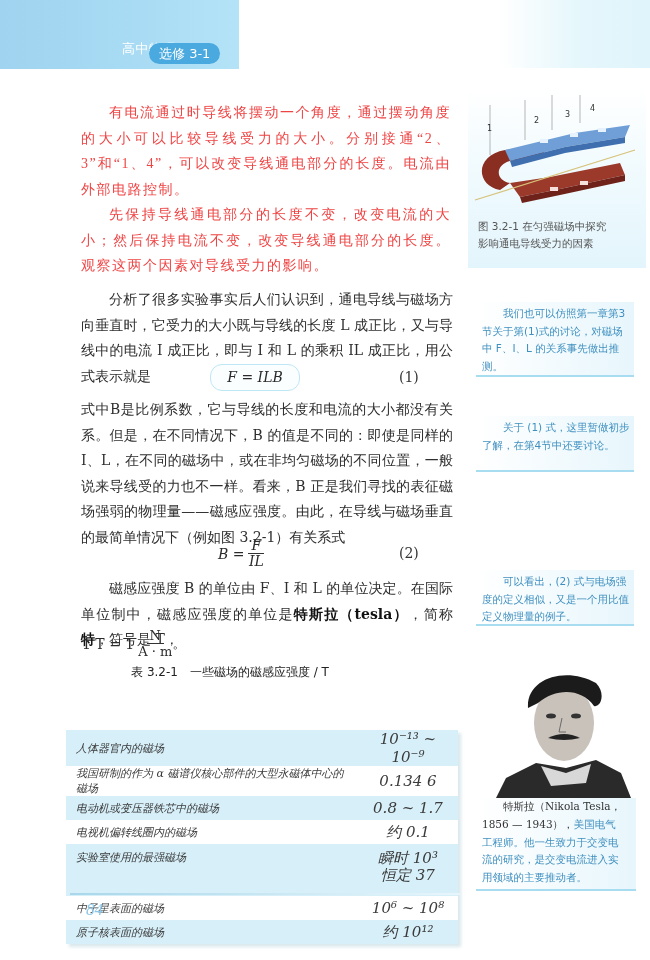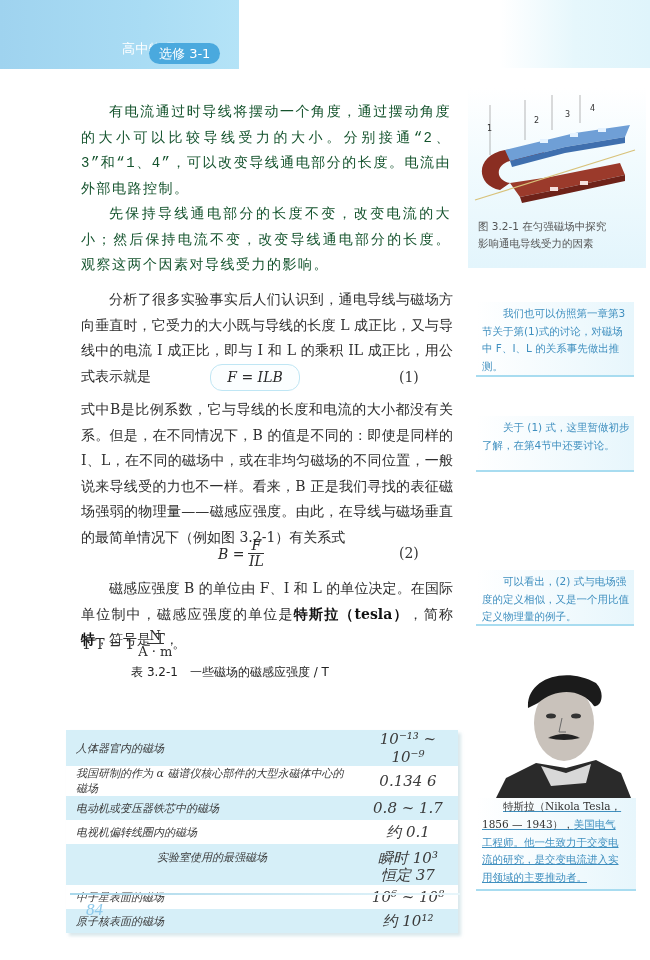--- a/index.html
+++ b/index.html
@@ -30,21 +30,21 @@
       font-family: "DejaVu Sans", sans-serif; font-size: 13px; color: #ffffff;
       line-height: 21px;
       margin-top: 6px;
     }
 
     .body-text {
       position: absolute; font-size: 14px; line-height: 25.5px; color: #2e2e2e;
       text-align: justify;
     }
     .indent { text-indent: 2em; }
-    .kai { font-family: Liberation Mono, monospace; letter-spacing: 1.5px; color: #14532d; }
+    .kai { font-family: Liberation Serif, serif; letter-spacing: 1.5px; color: #ef4444; }
 
     .experiment-text { left: 81px; top: 100px; width: 370px; }
 
     .fig-box {
       position: absolute; left: 468px; top: 88px; width: 178px; height: 180px;
       background: linear-gradient(180deg, #ffffff 0%, #f2fbfe 40%, #e3f5fc 100%);
     }
     .fig-caption {
       position: absolute; left: 478px; top: 218px; width: 160px;
       font-family: "DejaVu Sans", sans-serif; font-size: 10.5px; line-height: 17px; color: #555;
@@ -88,39 +88,39 @@
     .mag-table {
       position: absolute; left: 66px; top: 730px; width: 392px;
       border-collapse: collapse; font-size: 11px; color: #3b3b3b;
       box-shadow: 3px 3px 3px rgba(150,190,200,0.35);
       font-style: italic;
     }
     .mag-table td { padding: 0 10px; height: 24px; vertical-align: middle; }
     .mag-table tr:nth-child(odd) { background: #d6eff8; }
     .mag-table tr:nth-child(even) { background: #ffffff; }
     .mag-table td.val { text-align: center; width: 100px; font-size: 15px; }
-    .mag-table tr.tall td { height: 41px; vertical-align: top; padding-top: 6px; text-align: center; }
+    .mag-table tr.tall td { height: 52px; vertical-align: top; padding-top: 6px; }
     .mag-table tr.tall td.val { line-height: 17px; }
 
     .note {
       position: absolute; left: 476px; width: 158px;
       font-family: "DejaVu Sans", sans-serif; font-size: 10.5px; line-height: 17.5px; color: #3f8fbf;
       background: linear-gradient(90deg, #ffffff 0%, #e7f6fc 100%);
       border-bottom: 2px solid #a8dcf0; padding: 3px 4px 3px 6px;
     }
     .note1 { top: 302px; height: 75px; }
     .note2 { top: 416px; height: 56px; }
     .note3 { top: 570px; height: 56px; }
 
     .portrait { position: absolute; left: 496px; top: 668px; width: 135px; height: 130px; }
     .tesla-caption {
       position: absolute; left: 476px; top: 798px; width: 160px;
       font-family: "DejaVu Sans", sans-serif; font-size: 10.5px; line-height: 17.8px; color: #3f8fbf;
       background: linear-gradient(90deg, #ffffff 0%, #e7f6fc 100%);
-      border-bottom: 2px solid #a8dcf0; padding: 0 12px 2px 6px; text-decoration: underline;
+      border-bottom: 2px solid #a8dcf0; padding: 0 12px 2px 6px;
     }
     .tesla-caption .dark { color: #333; font-family: "DejaVu Serif", serif; }
 
     .page-number {
       position: absolute; left: 86px; top: 900px;
       font-family: Liberation Serif, serif; font-style: italic; font-size: 17px; color: #8cc8ea;
     }
     .footer-line {
       position: absolute; left: 70px; top: 893px; width: 390px; height: 2px;
       background: linear-gradient(90deg, #a9d7ea, #e8f6fb);

